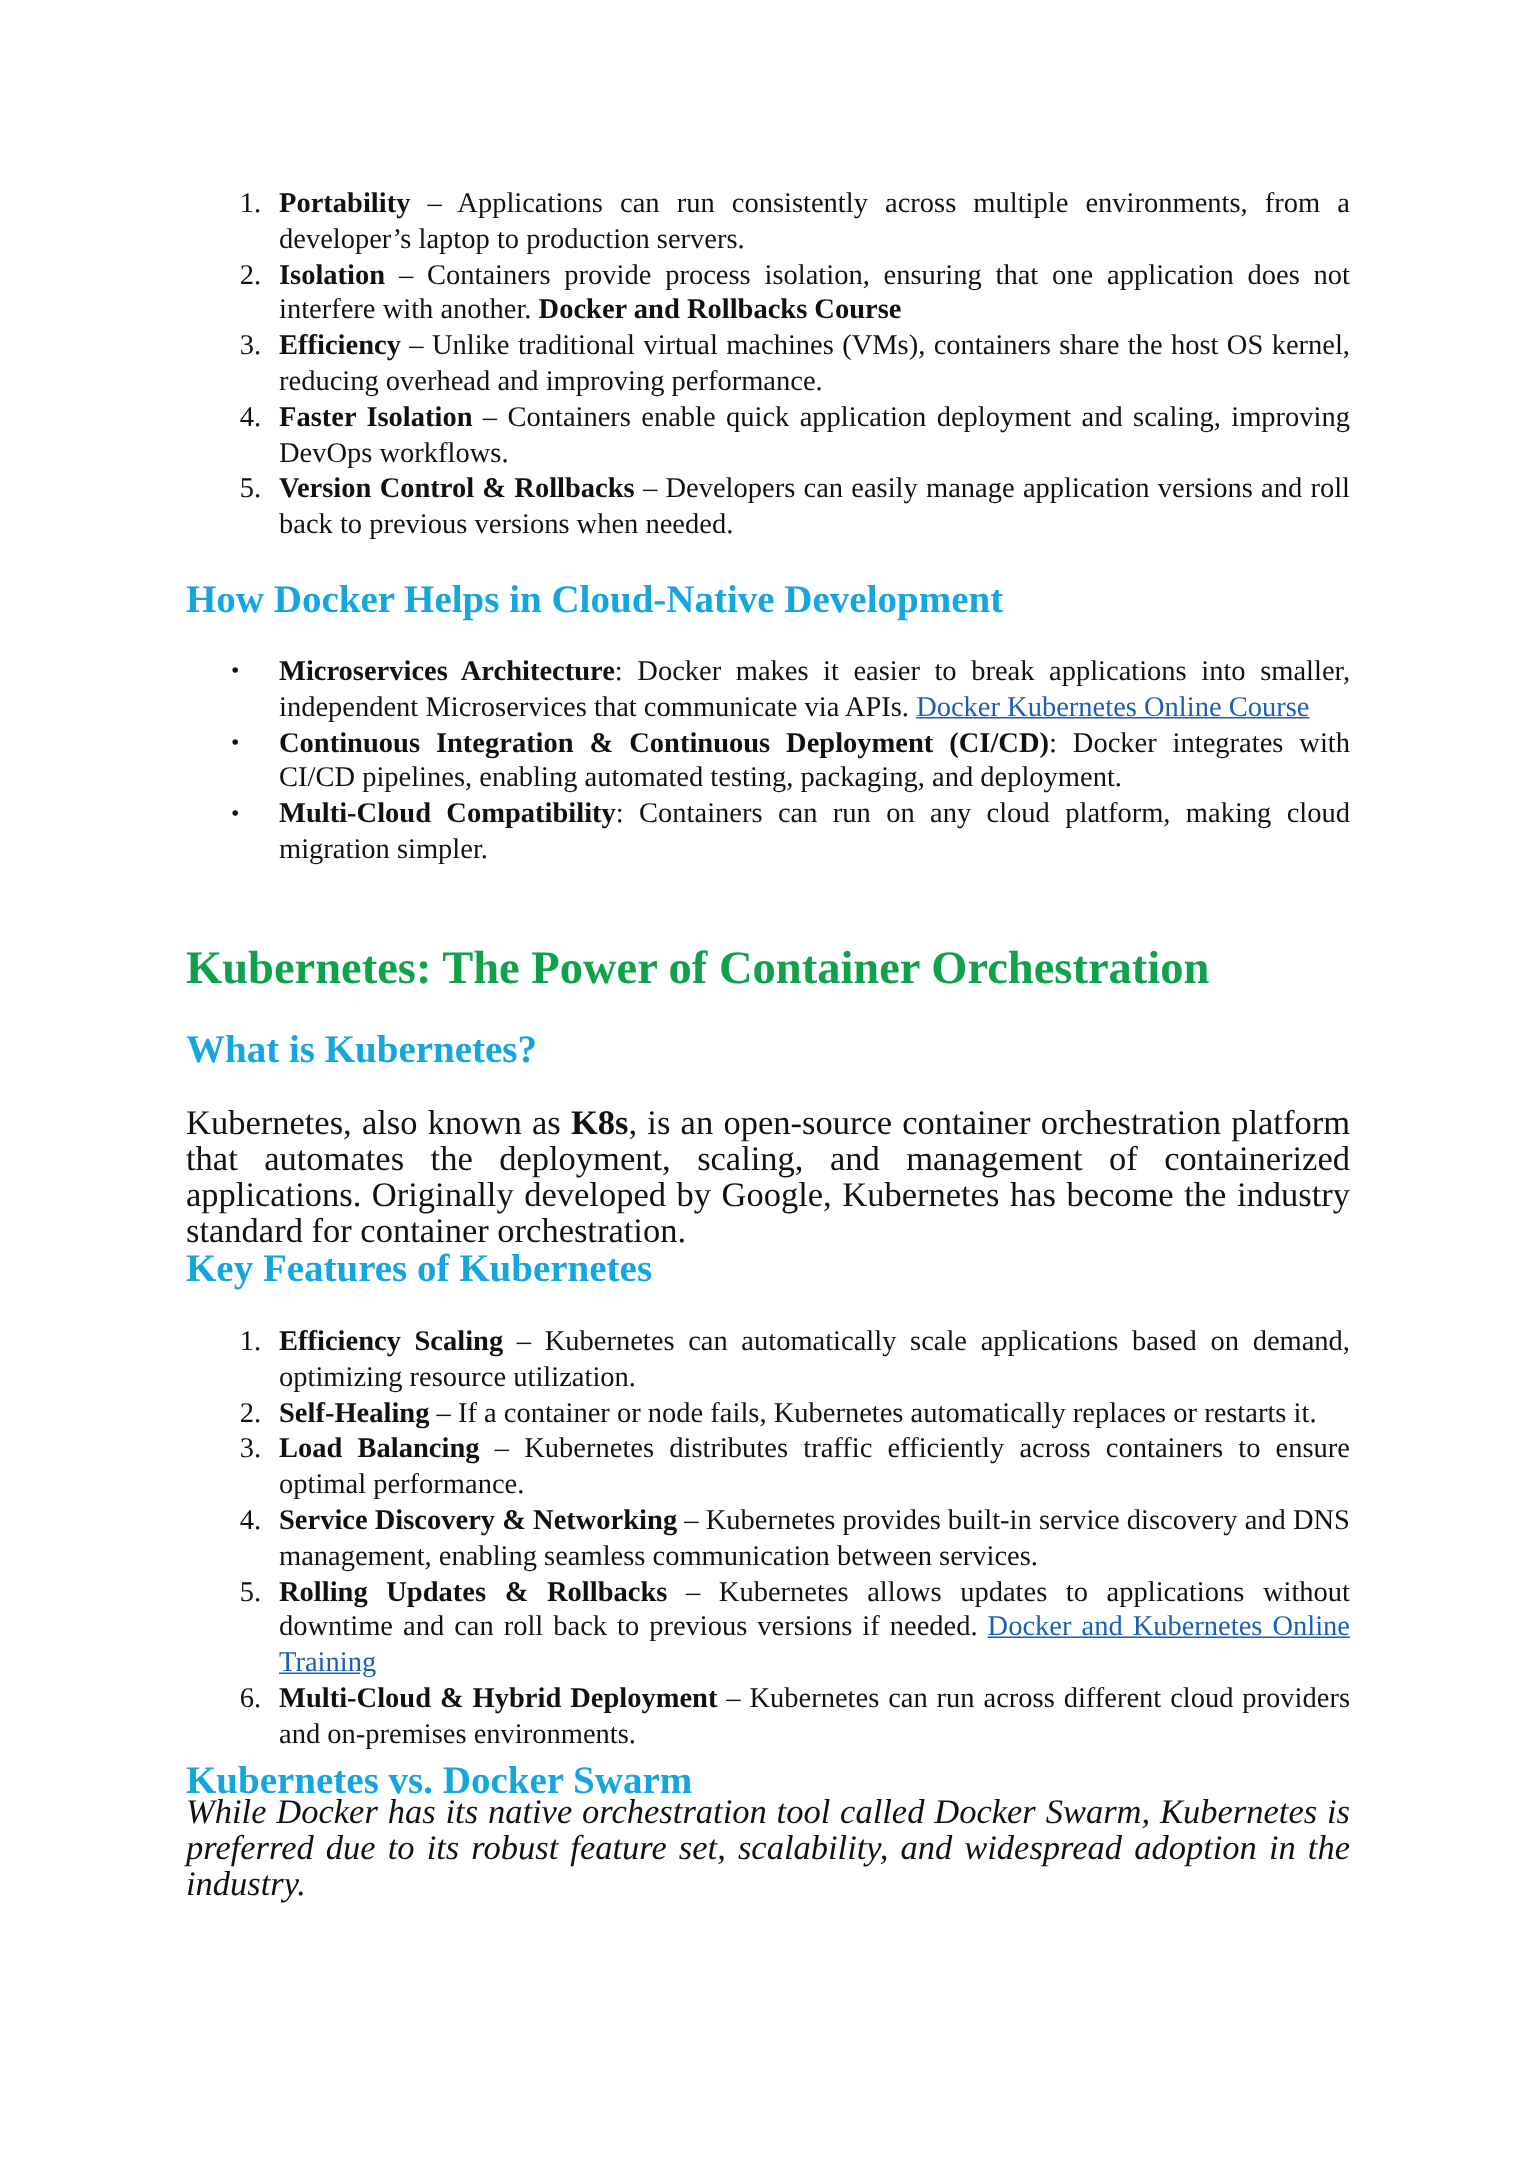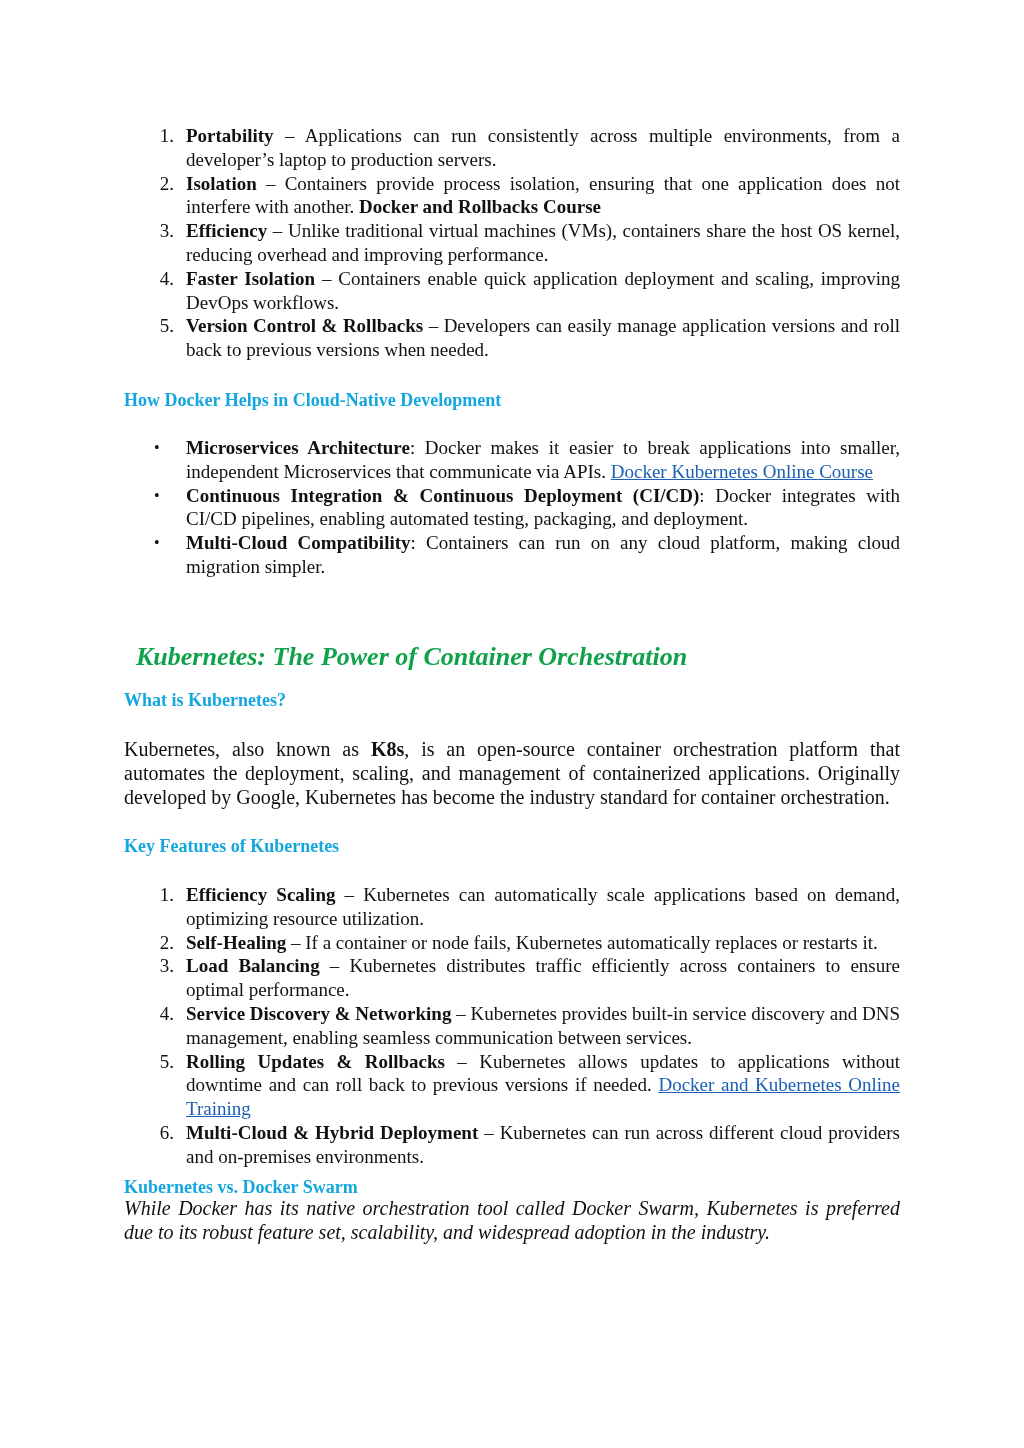--- a/index.html
+++ b/index.html
@@ -1,26 +1,26 @@
 <!DOCTYPE html>
 <html><head>
 <meta charset="utf-8">
 <style>
   html, body { margin: 0; padding: 0; background: #ffffff; }
   body { width: 1024px; height: 1448px; position: relative; overflow: hidden;
          font-family: "Liberation Serif", "DejaVu Serif", serif; color: #111; }
   .page { position: absolute; left: 124px; top: 0; width: 776px; }
-  .p { font-size: 20px; line-height: 24px; text-align: justify; margin: 0; }
+  .p { font-size: 23px; line-height: 24px; text-align: justify; margin: 0; }
   ol.list, ul.list { margin: 0; padding: 0; list-style: none; }
   .li { position: relative; padding-left: 62px; font-size: 19px; line-height: 23.8px; text-align: justify; }
   .num { position: absolute; left: 30px; top: 0; width: 20px; text-align: right; }
   .bullet { position: absolute; left: 30px; top: 0; font-size: 16px; }
   b { font-weight: bold; }
-  .h2 { color: #14a6df; font-weight: bold; font-size: 18px; line-height: 26px; margin: 0; }
-  .h1 { color: #0fa24a; font-weight: bold; font-size: 26px; line-height: 36px; margin: 12px; font-style: italic; }
+  .h2 { color: #14a6df; font-weight: bold; font-size: 26px; line-height: 26px; margin: 0; }
+  .h1 { color: #0fa24a; font-weight: bold; font-size: 31px; line-height: 36px; margin: 0; }
   a.link { color: #1a5fb4; font-weight: normal; text-decoration: underline; }
   .abs { position: absolute; left: 0; width: 776px; }
 </style>
 </head>
 <body>
 
 <div class="page">
 
   <ol class="list abs" style="top:124px;">
     <li class="li"><span class="num">1.</span><b>Portability</b><span> – Applications can run consistently across multiple environments, from a developer’s laptop to production servers.</span></li>

